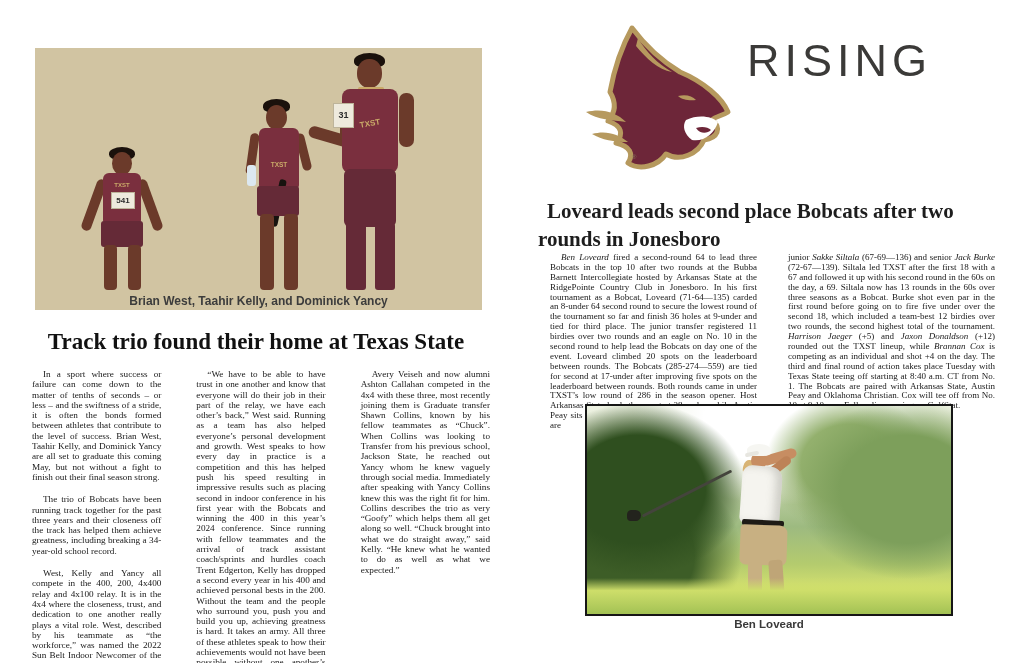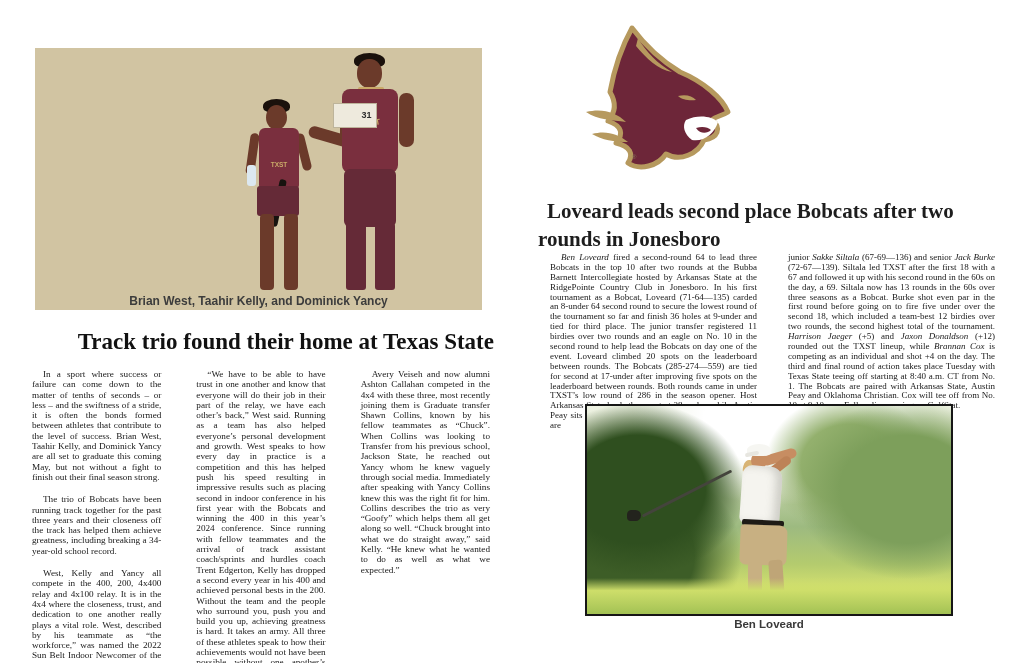--- a/index.html
+++ b/index.html
@@ -11,23 +11,23 @@
   .track-caption{position:absolute;left:0;bottom:2px;width:100%;text-align:center;
                  font-family:"Liberation Sans",sans-serif;font-weight:bold;font-size:12px;color:#3c3c3c;}
   .athlete{position:absolute;}
   .athlete div{position:absolute;}
   .skin{background:#6b3a2a;}
   .hair{background:#1a110c;border-radius:50% 50% 40% 40%;}
   .jersey{background:#7a2f3e;border-radius:6px 6px 3px 3px;}
   .shorts{background:#652a37;border-radius:3px;}
   .jersey-label{font-family:"Liberation Sans",sans-serif;font-weight:bold;color:#c9a968;text-align:center;}
   .bib{background:#eeeadd;border:1px solid #bdb49a;text-align:center;
-       font-family:"Liberation Sans",sans-serif;font-weight:bold;color:#2c2c2c;padding-left:23px;}
-
-  .left-headline{position:absolute;left:18px;top:314px;width:476px;text-align:right;
+       font-family:"Liberation Sans",sans-serif;font-weight:bold;color:#2c2c2c;}
+
+  .left-headline{position:absolute;left:18px;top:314px;width:476px;text-align:center;
                  font-weight:bold;font-size:23px;line-height:1.15;color:#111;}
   .cols3{position:absolute;left:20px;top:357px;width:482px;display:flex;gap:11px;}
   .cols3 .col{flex:1;font-size:9.2px;line-height:1.12;text-align:justify;color:#181818;}
   .cols3 p,.cols2 p{margin:12px;}
   .ind{text-indent:11px;}
 
   
   .logo-box{position:absolute;left:570px;top:24px;width:172px;height:150px;}
   .reg-mark{position:absolute;left:62px;top:130px;font-family:"Liberation Sans",sans-serif;
             font-size:6px;color:#8a7b5c;}
@@ -76,20 +76,32 @@
 </style>
 </head>
 <body>
 
 <div id="spread">
 
   <section>
 
     <figure class="track-photo" style="margin:0">
 
+      <div class="athlete" style="left:50px;top:102px;width:83px;height:140px">
+        <div class="hair" style="left:24px;top:-3px;width:26px;height:13px"></div>
+        <div class="skin" style="left:27px;top:2px;width:20px;height:23px;border-radius:50%"></div>
+        <div class="skin" style="left:4px;top:28px;width:10px;height:54px;border-radius:5px;transform:rotate(20deg)"></div>
+        <div class="skin" style="left:60px;top:28px;width:10px;height:54px;border-radius:5px;transform:rotate(-20deg)"></div>
+        <div class="jersey" style="left:18px;top:23px;width:38px;height:50px"></div>
+        <div class="jersey-label" style="left:18px;top:32px;width:38px;font-size:6px">TXST</div>
+        <div class="bib" style="left:26px;top:42px;width:22px;height:15px;font-size:8px;line-height:15px">541</div>
+        <div class="shorts" style="left:16px;top:71px;width:42px;height:26px"></div>
+        <div class="skin" style="left:19px;top:95px;width:13px;height:45px;border-radius:4px"></div>
+        <div class="skin" style="left:43px;top:95px;width:13px;height:45px;border-radius:4px"></div>
+      </div>
 
       <div class="athlete" style="left:212px;top:55px;width:70px;height:187px">
         <div class="hair" style="left:16px;top:-4px;width:27px;height:14px"></div>
         <div class="skin" style="left:19px;top:2px;width:21px;height:25px;border-radius:50%"></div>
         <div class="skin" style="left:1px;top:30px;width:9px;height:42px;border-radius:5px;transform:rotate(8deg)"></div>
         <div class="skin" style="left:52px;top:30px;width:9px;height:38px;border-radius:5px;transform:rotate(-14deg)"></div>
         <div class="jersey" style="left:12px;top:25px;width:40px;height:60px"></div>
         <div class="jersey-label" style="left:12px;top:58px;width:40px;font-size:6.5px">TXST</div>
         <div style="left:0px;top:62px;width:9px;height:21px;background:#dce8f0;border-radius:3px"></div>
         <div style="left:28px;top:76px;width:7px;height:48px;background:#17130f;border-radius:3px;transform:rotate(12deg)"></div>
@@ -142,20 +154,21 @@
         <path d="M16 88 C32 84 46 88 56 98 C42 96 28 96 16 88 Z" fill="#b6995e"></path>
         <path d="M22 110 C36 106 48 110 58 118 C44 118 32 116 22 110 Z" fill="#b6995e"></path>
         <path d="M108 72 C116 70 122 72 126 76 C120 77 112 76 108 72 Z" fill="#b6995e"></path>
         <path d="M116 96 C128 90 142 92 148 98 C144 110 134 118 122 116 C114 110 112 102 116 96 Z" fill="#ffffff"></path>
         <path d="M126 104 C132 102 138 103 141 106 C137 110 130 110 126 104 Z" fill="#6d2639"></path>
       </svg>
       <span class="reg-mark">®</span>
     </div>
 
     <div class="wordmark">
+      <div class="word-rising">RISING</div>
     </div>
 
     <h2 class="right-headline">Loveard leads second place Bobcats after two rounds in Jonesboro</h2>
 
     <div class="cols2">
       <div class="col">
         <p class="ind"><span class="it">Ben Loveard</span><span> fired a second-round 64 to lead three Bobcats in the top 10 after two rounds at the Bubba Barnett Intercollegiate hosted by Arkansas State at the RidgePointe Country Club in Jonesboro. In his first tournament as a Bobcat, Loveard (71-64—135) carded an 8-under 64 second round to secure the lowest round of the tournament so far and finish 36 holes at 9-under and tied for third place. The junior transfer registered 11 birdies over two rounds and an eagle on No. 10 in the second round to help lead the Bobcats on day one of the event. Loveard climbed 20 spots on the leaderboard between rounds. The Bobcats (285-274—559) are tied for second at 17-under after improving five spots on the leaderboard between rounds. Both rounds came in under TXST’s low round of 286 in the season opener. Host Arkansas State leads the event at 28-under, while Austin Peay sits tied with TXST. Joining Loveard in the top 10 are</span></p>
       </div>
       <div class="col">
         <p><span>junior </span><span class="it">Sakke Siltala</span><span> (67-69—136) and senior </span><span class="it">Jack Burke</span><span> (72-67—139). Siltala led TXST after the first 18 with a 67 and followed it up with his second round in the 60s on the day, a 69. Siltala now has 13 rounds in the 60s over three seasons as a Bobcat. Burke shot even par in the first round before going on to fire five under over the second 18, which included a team-best 12 birdies over two rounds, the second highest total of the tournament. </span><span class="it">Harrison Jaeger</span><span> (+5) and </span><span class="it">Jaxon Donaldson</span><span> (+12) rounded out the TXST lineup, while </span><span class="it">Brannan Cox</span><span> is competing as an individual and shot +4 on the day. The third and final round of action takes place Tuesday with Texas State teeing off starting at 8:40 a.m. CT from No. 1. The Bobcats are paired with Arkansas State, Austin Peay and Oklahoma Christian. Cox will tee off from No. 10 at 9:10 a.m. Follow live scoring on GolfStat.</span></p>

